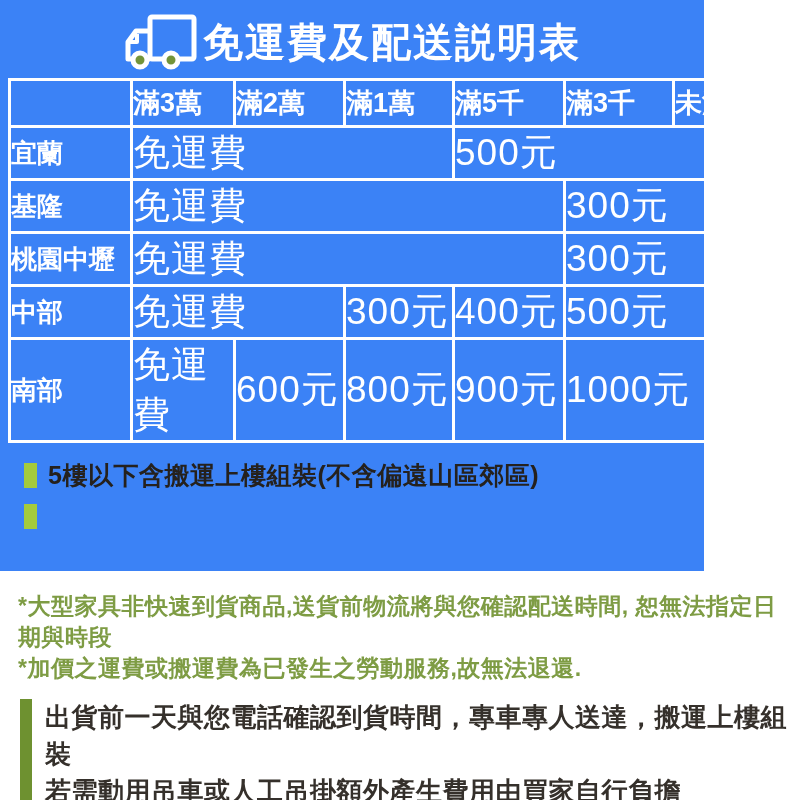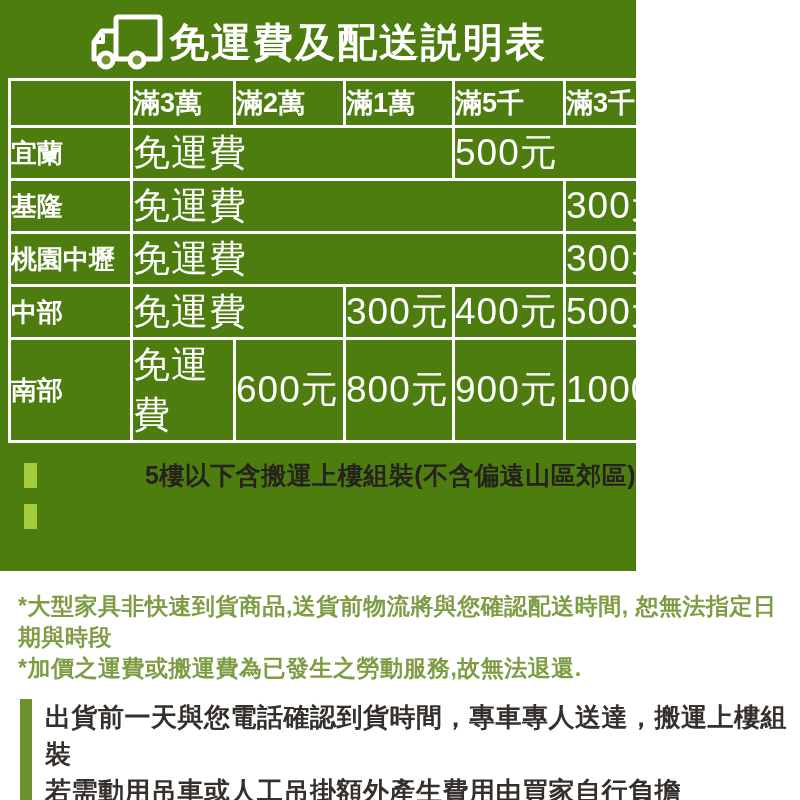--- a/index.html
+++ b/index.html
@@ -1,35 +1,35 @@
 <!DOCTYPE html>
 <html><head>
 <meta charset="utf-8">
 <style>
   html,body{margin:0;padding:0;background:#fff;}
   .canvas{
     position:relative;width:800px;height:800px;background:#ffffff;overflow:hidden;
     font-family:"Liberation Sans","DejaVu Sans",sans-serif;
   }
-  .green-area{background:#4d7c0f;width:636px;height:571px;}
+  .green-area{background:#3b82f6;width:704px;height:571px;}
   .title-row{display:flex;align-items:center;justify-content:center;padding-top:10px;height:64px;gap:4px;}
   .title-row h1{margin:0;font-size:40px;font-weight:bold;color:#ffffff;letter-spacing:2px;line-height:1;}
   .truck{display:inline-flex;margin-right:2px;}
   table.fee{border-collapse:collapse;table-layout:fixed;width:784px;margin:4px 8px 0 8px;}
   table.fee th,table.fee td{
     border:3px solid #ffffff;color:#ffffff;text-align:left;vertical-align:middle;padding:0;overflow:hidden;
   }
   table.fee col.c0{width:122px;} table.fee col.c1{width:103px;} table.fee col.c2{width:110px;}
   table.fee col.c3{width:109px;} table.fee col.c4{width:111px;} table.fee col.c5{width:109px;}
   table.fee col.c6{width:120px;}
   table.fee thead th{height:44px;font-size:27px;font-weight:bold;}
   table.fee tbody th{height:43px;font-size:26px;font-weight:bold;letter-spacing:0;}
   table.fee tbody td{font-size:37px;font-weight:400;letter-spacing:1px;}
   .green-notes{padding:12px 0 0 24px;}
-  .note-item{display:flex;align-items:center;gap:11px;height:41px;justify-content:space-between;}
+  .note-item{display:flex;align-items:center;gap:11px;height:41px;}
   .sq{width:13px;height:25px;background:#A4CB3C;flex:none;}
   .note-item span.txt{font-size:25px;font-weight:bold;color:#25211d;letter-spacing:0.5px;}
   .white-area{padding:20px 0 0 18px;}
   .disclaimers p{margin:0;color:#7E9C44;font-size:23px;font-weight:bold;line-height:31px;letter-spacing:0.5px;}
   .delivery-block{display:flex;margin-top:15px;gap:13px;margin-left:2px;}
   .vbar{width:12px;background:#6E9130;flex:none;}
   .delivery-block p{margin:0;font-size:26px;font-weight:bold;color:#35302B;line-height:37px;letter-spacing:0.5px;}
 </style>
 </head>
 <body>

